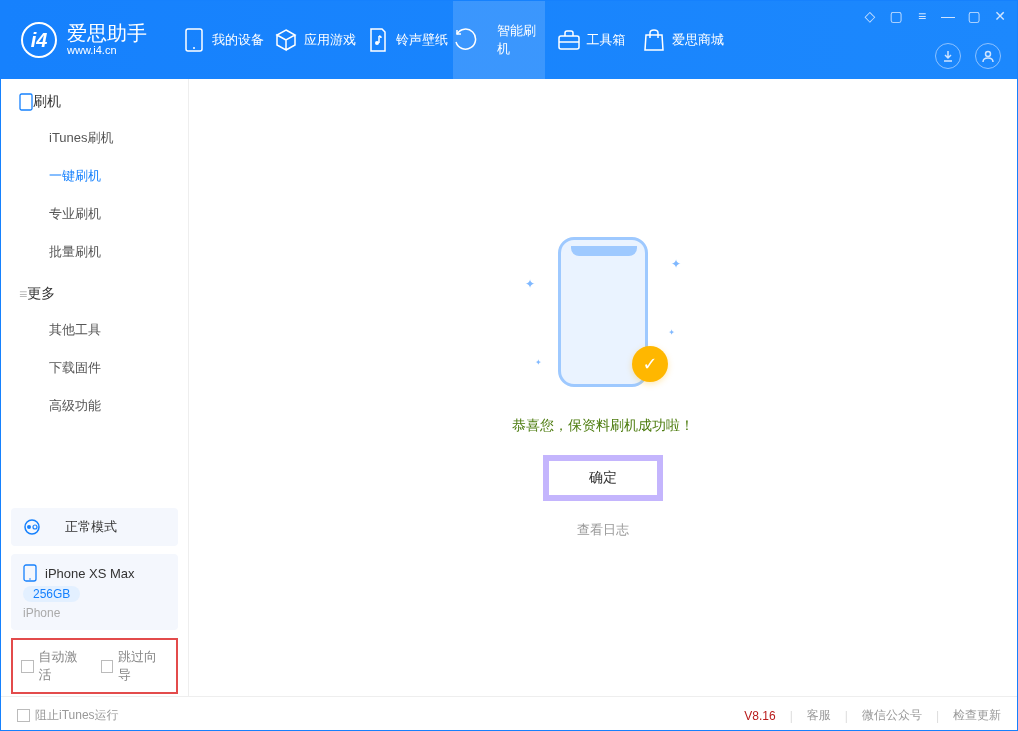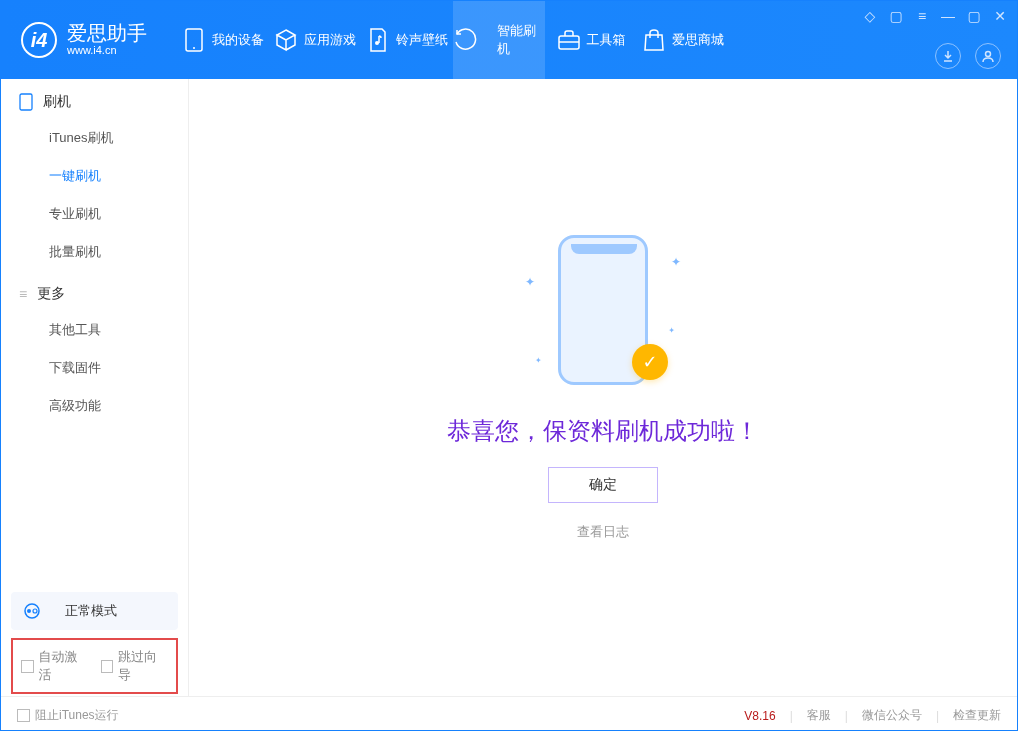--- a/index.html
+++ b/index.html
@@ -16,43 +16,43 @@
 .nav-item.active { background: rgba(255,255,255,0.15); gap: 20px; }
 .nav-icon { width: 24px; height: 24px; display: flex; align-items: center; justify-content: center; }
 .title-btns { position: absolute; right: 8px; top: 6px; display: flex; gap: 8px; align-items: center; }
 .title-btns span { width: 18px; height: 18px; display:flex;align-items:center;justify-content:center; cursor: pointer; font-size: 14px; color: #cfe4ff; }
 .head-right { position: absolute; right: 16px; bottom: 10px; display: flex; gap: 14px; }
 .circ-btn { width: 26px; height: 26px; border: 1.5px solid #8ec2ff; border-radius: 50%; display:flex;align-items:center;justify-content:center; color:#cfe4ff; cursor:pointer; }
 
 
 .body { display: flex; height: 617px; }
 .sidebar { width: 188px; border-right: 1px solid #eee; display:flex; flex-direction:column; }
-.side-group-hdr { display:flex; align-items:center; gap:10px; padding: 14px 18px 8px; color:#333; font-size:14px; font-weight:500; }
+.side-group-hdr { display:flex; align-items:center; padding: 14px 18px 8px; color:#333; font-size:14px; font-weight:500; }
 .side-item { padding: 10px 18px 10px 48px; font-size:13px; color:#555; cursor:pointer; }
 .side-item.active { color:#1681fd; }
 .side-spacer { flex:1; }
 .mode-card, .device-card { margin: 0 10px 8px; background:#f4f7fd; border-radius:4px; padding:10px 12px; font-size:13px; display:flex; align-items:center; gap:24px; color:#333; }
 .device-card { flex-direction:column; align-items:flex-start; gap:4px; }
 .device-line1 { display:flex; align-items:center; gap:8px; font-weight:500; }
 .badge { background:#e3f0ff; color:#1681fd; border-radius:10px; padding:1px 10px; font-size:12px; }
 .device-sub { color:#aaa; font-size:12px; }
 .check-row { border:2px solid #e34b4b; margin: 0 10px 2px; padding: 8px 8px; display:flex; gap:12px; font-size:13px; color:#888; }
 .chk { display:flex; align-items:center; gap:5px; }
 .chkbox { width:13px; height:13px; border:1px solid #bbb; background:#fff; }
 
 
 .main { flex:1; display:flex; flex-direction:column; align-items:center; justify-content:center; gap: 20px; }
 .illust { position:relative; width:140px; height:160px; }
 .phone { width:90px; height:150px; border:3px solid #9ec9ff; border-radius:16px; background:#eaf3ff; position:absolute; left:25px; top:0; }
 .phone:before { content:""; position:absolute; left:10px; top:6px; width:66px; height:10px; background:#9ec9ff; border-radius:0 0 8px 8px; }
 .check-badge { position:absolute; right:5px; bottom:15px; width:36px; height:36px; background:#ffb700; border-radius:50%; display:flex; align-items:center; justify-content:center; color:#fff; font-size:18px; box-shadow:0 2px 6px rgba(255,183,0,.3); }
 .sparkle { position:absolute; color:#7fb8ff; font-size:12px; }
 .sp1 { left:-8px; top:40px; } .sp2 { right:-8px; top:20px; } .sp3 { left:2px; bottom:30px; font-size:8px; } .sp4 { right:-2px; bottom:60px; font-size:8px; }
-.success-msg { font-size:24px; color:#6d28d9; }
-.ok-btn { border:1px solid #c4b5fd; background:#fff; padding:8px 40px; font-size:14px; color:#333; cursor:pointer; }
+.success-msg { font-size:14px; color:#4d7c0f; }
+.ok-btn { border:6px solid #c4b5fd; background:#fff; padding:8px 40px; font-size:14px; color:#333; cursor:pointer; }
 .log-link { font-size:13px; color:#999; cursor:pointer; }
 
 
 .footer { height: 38px; border-top:1px solid #eee; display:flex; align-items:center; padding:0 16px; font-size:12px; color:#999; gap:8px; }
 .footer .spacer { flex:1; }
 .footer .ver { color:#b91c1c; }
 .footer .divider { color:#ddd; margin:0 6px; }
 .footer .flink { cursor:pointer; }
 
 svg { display:block; }
@@ -177,20 +177,33 @@
       <span>
           <svg width="18" height="18" viewBox="0 0 18 18">
             <circle cx="9" cy="9" r="7" fill="none" stroke="#1681fd" stroke-width="1.5"></circle>
             <circle cx="6" cy="9" r="2" fill="#1681fd"></circle>
             <circle cx="12" cy="9" r="2" fill="none" stroke="#1681fd" stroke-width="1.2"></circle>
           </svg>
         </span>
       <span>正常模式</span>
     </div>
 
+    <div class="device-card">
+      <div class="device-line1">
+        <span>
+            <svg width="14" height="18" viewBox="0 0 14 18">
+              <rect x="1" y="1" width="12" height="16" rx="2" fill="none" stroke="#1681fd" stroke-width="1.3"></rect>
+              <circle cx="7" cy="15" r="0.8" fill="#1681fd"></circle>
+            </svg>
+          </span>
+        <span>iPhone XS Max</span>
+      </div>
+      <span class="badge">256GB</span>
+      <span class="device-sub">iPhone</span>
+    </div>
 
     <div class="check-row">
       <label class="chk">
         <span class="chkbox"></span>
         <span>自动激活</span>
       </label>
       <label class="chk">
         <span class="chkbox"></span>
         <span>跳过向导</span>
       </label>

